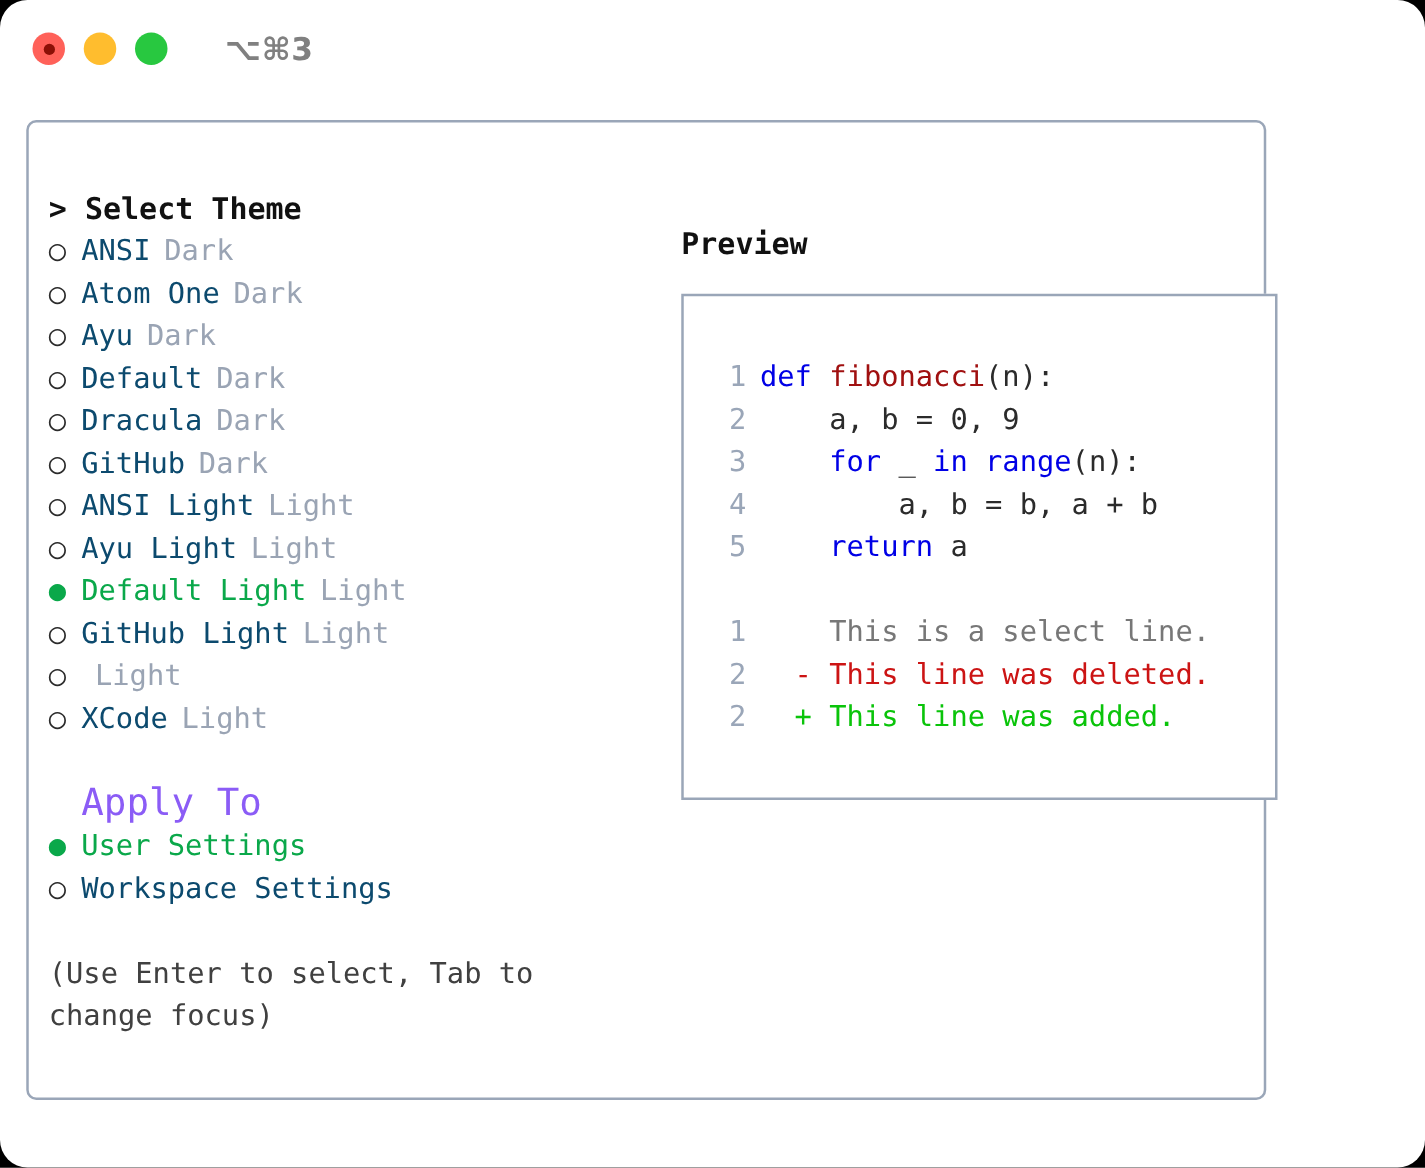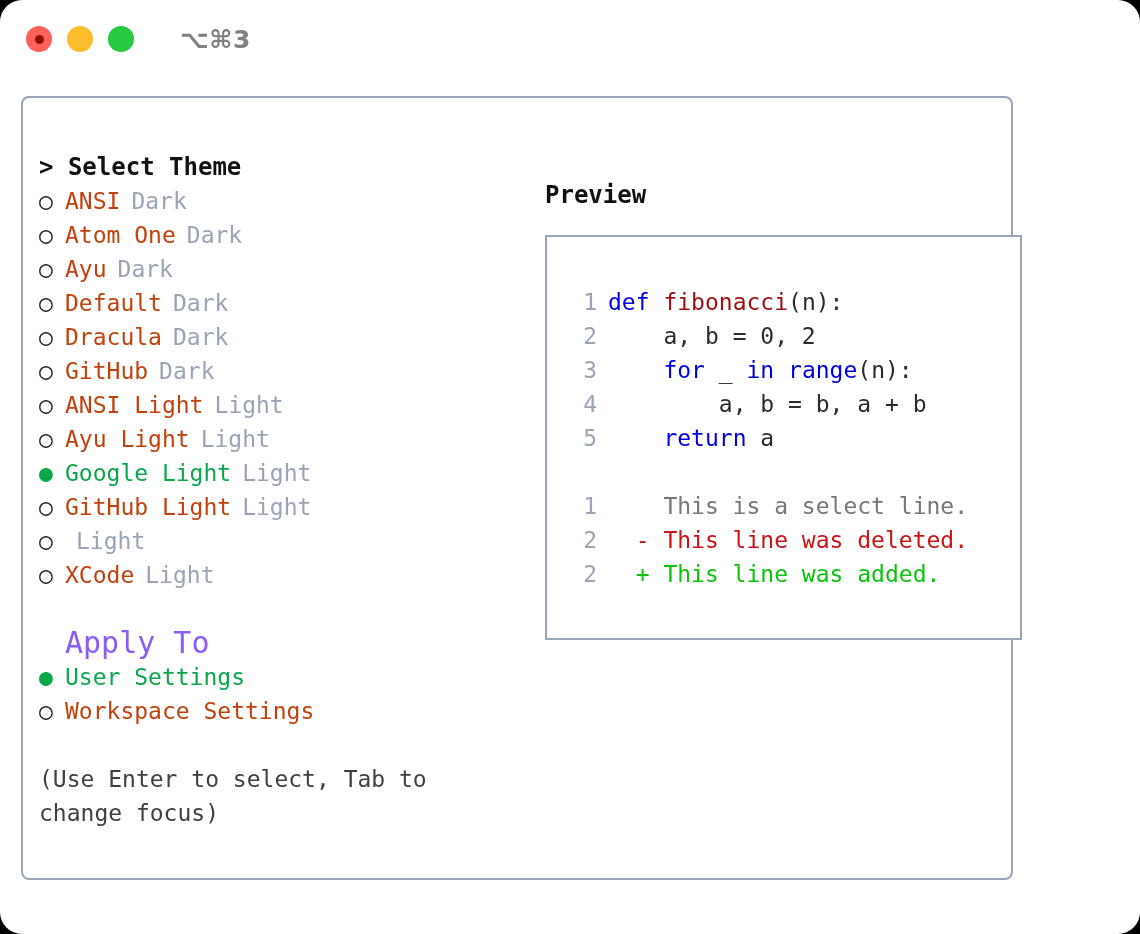--- a/index.html
+++ b/index.html
@@ -127,21 +127,21 @@
   .marker {
     display: inline-block;
     width: 26px;
     flex: 0 0 auto;
     font-size: 23px;
     line-height: 34px;
     color: #2b2b2b;
   }
   .opt-row.selected .marker { color: #0aa84a; }
   .opt-row.selected .opt-label { color: #0aa84a; }
-  .opt-label { color: #c2410c; }
+  .opt-label { color: #0c4a6e; }
   .opt-variant {
     color: #9aa4b4;
     margin-left: 11px;
   }
 
   .spacer-sm { height: 34px; }
   .spacer-hint { height: 34px; }
 
   .apply-header {
     font-size: 30px;
@@ -219,21 +219,21 @@
 
         <div id="theme-list">
             <div class="opt-row"><span class="marker">○</span><span class="opt-label">ANSI</span><span class="opt-variant">Dark</span></div>
             <div class="opt-row"><span class="marker">○</span><span class="opt-label">Atom One</span><span class="opt-variant">Dark</span></div>
             <div class="opt-row"><span class="marker">○</span><span class="opt-label">Ayu</span><span class="opt-variant">Dark</span></div>
             <div class="opt-row"><span class="marker">○</span><span class="opt-label">Default</span><span class="opt-variant">Dark</span></div>
             <div class="opt-row"><span class="marker">○</span><span class="opt-label">Dracula</span><span class="opt-variant">Dark</span></div>
             <div class="opt-row"><span class="marker">○</span><span class="opt-label">GitHub</span><span class="opt-variant">Dark</span></div>
             <div class="opt-row"><span class="marker">○</span><span class="opt-label">ANSI Light</span><span class="opt-variant">Light</span></div>
             <div class="opt-row"><span class="marker">○</span><span class="opt-label">Ayu Light</span><span class="opt-variant">Light</span></div>
-            <div class="opt-row selected"><span class="marker">●</span><span class="opt-label">Google Light</span><span class="opt-variant">Light</span></div>
+            <div class="opt-row selected"><span class="marker">●</span><span class="opt-label">Default Light</span><span class="opt-variant">Light</span></div>
             <div class="opt-row"><span class="marker">○</span><span class="opt-label">GitHub Light</span><span class="opt-variant">Light</span></div>
             <div class="opt-row"><span class="marker">○</span><span class="opt-variant">Light</span></div>
             <div class="opt-row"><span class="marker">○</span><span class="opt-label">XCode</span><span class="opt-variant">Light</span></div>
           </div>
 
         <div class="spacer-sm"></div>
 
         <div class="apply-header">Apply To</div>
 
         <div id="apply-list">
@@ -244,21 +244,21 @@
         <div class="spacer-hint"></div>
 
         <div class="hint">(Use Enter to select, Tab to change focus)</div>
       </div>
 
       <div class="right-col">
         <div class="preview-title">Preview</div>
         <div class="preview-box">
           <div id="code-block">
               <div class="code-line"><span class="lineno">1</span><span class="codetext"><span class="kw">def</span><span> </span><span class="fn">fibonacci</span><span>(n):</span></span></div>
-              <div class="code-line"><span class="lineno">2</span><span class="codetext">    <span>a, b = 0, 2</span></span></div>
+              <div class="code-line"><span class="lineno">2</span><span class="codetext">    <span>a, b = 0, 9</span></span></div>
               <div class="code-line"><span class="lineno">3</span><span class="codetext">    <span class="kw">for</span><span> _ </span><span class="kw">in</span><span> </span><span class="kw">range</span><span>(n):</span></span></div>
               <div class="code-line"><span class="lineno">4</span><span class="codetext">        <span>a, b = b, a + b</span></span></div>
               <div class="code-line"><span class="lineno">5</span><span class="codetext">    <span class="kw">return</span><span> a</span></span></div>
             </div>
           <div class="blank-line"></div>
           <div id="diff-block">
               <div class="code-line"><span class="lineno">1</span><span class="ctx">    This is a select line.</span></div>
               <div class="code-line"><span class="lineno">2</span><span class="del">  - This line was deleted.</span></div>
               <div class="code-line"><span class="lineno">2</span><span class="add">  + This line was added.</span></div>
             </div>

